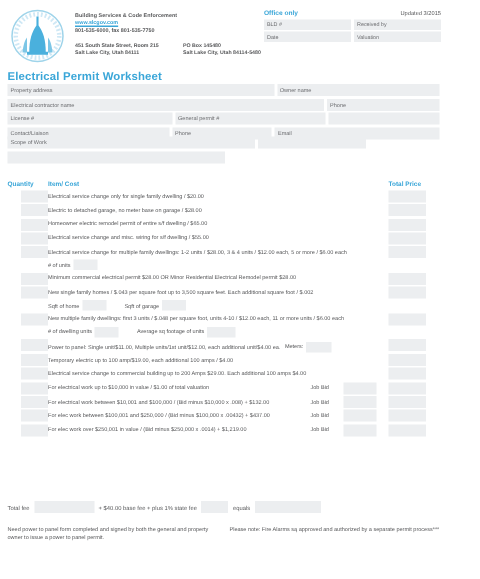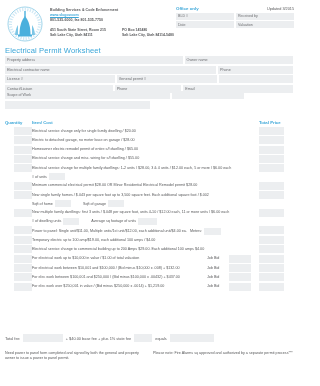--- a/index.html
+++ b/index.html
@@ -30,21 +30,21 @@
   .office-title{font-size:4.4px;color:#3aa6d8;font-weight:bold;}
   .office-upd{font-size:3.8px;color:#58595b;}
   .office-grid{margin-top:1.5px;}
   .office-row{display:flex;gap:2px;margin-bottom:1.5px;}
   .office-cell{flex:1 1 0;background:#eceef0;height:7px;display:flex;align-items:center;padding-left:2px;}
   .office-cell span{font-size:3.6px;color:#6d6e71;}
 
   
   .doc-title{
     position:absolute;left:5px;top:46px;
-    font-size:7.6px;color:#3aa6d8;font-weight:normal;letter-spacing:.1px;text-align:center;
+    font-size:7.6px;color:#3aa6d8;font-weight:bold;letter-spacing:.1px;text-align:center;
   }
 
   
   .fields{position:absolute;left:5px;top:56px;width:288px;}
   .frow{display:flex;gap:2px;margin-bottom:1.6px;}
   .fcell{background:#eceef0;height:8px;display:flex;align-items:center;padding-left:2px;}
   .fcell span{font-size:3.7px;color:#6d6e71;}
 
   .scope{position:absolute;left:5px;top:91px;width:288px;}
   .scope-row{display:flex;gap:2px;}

